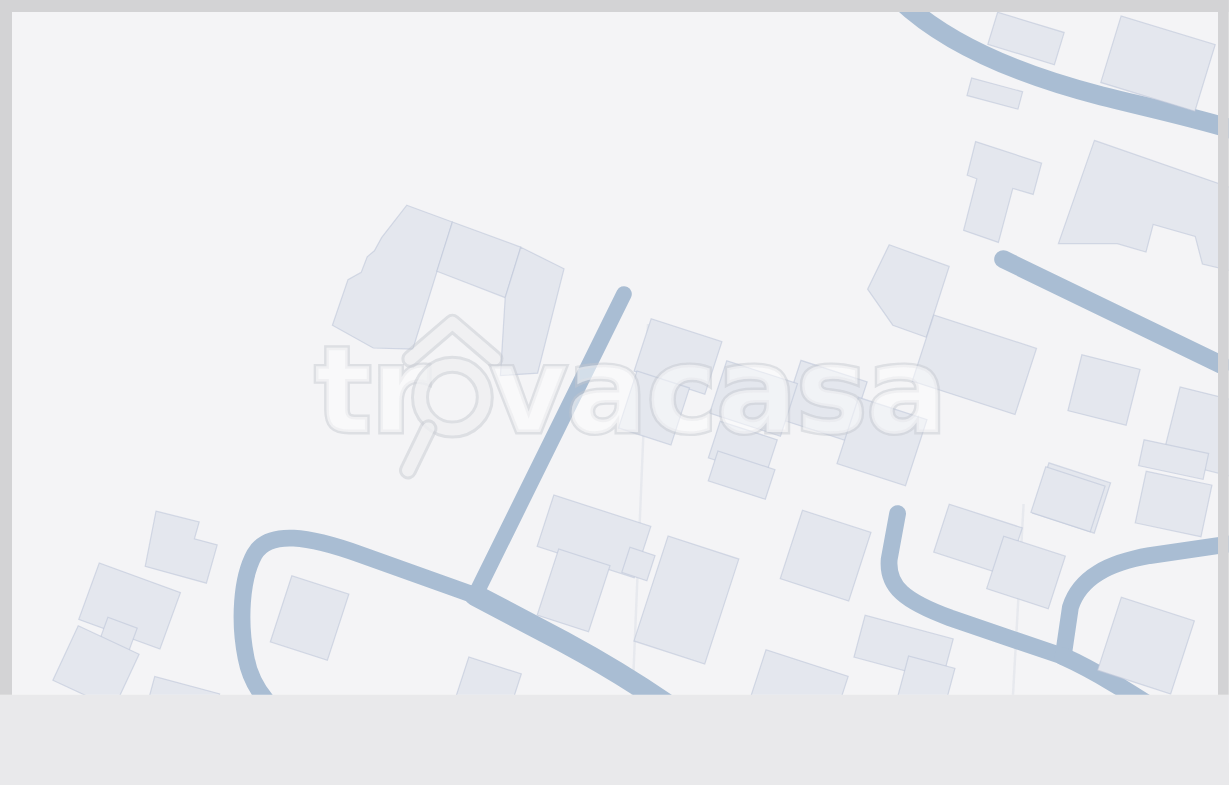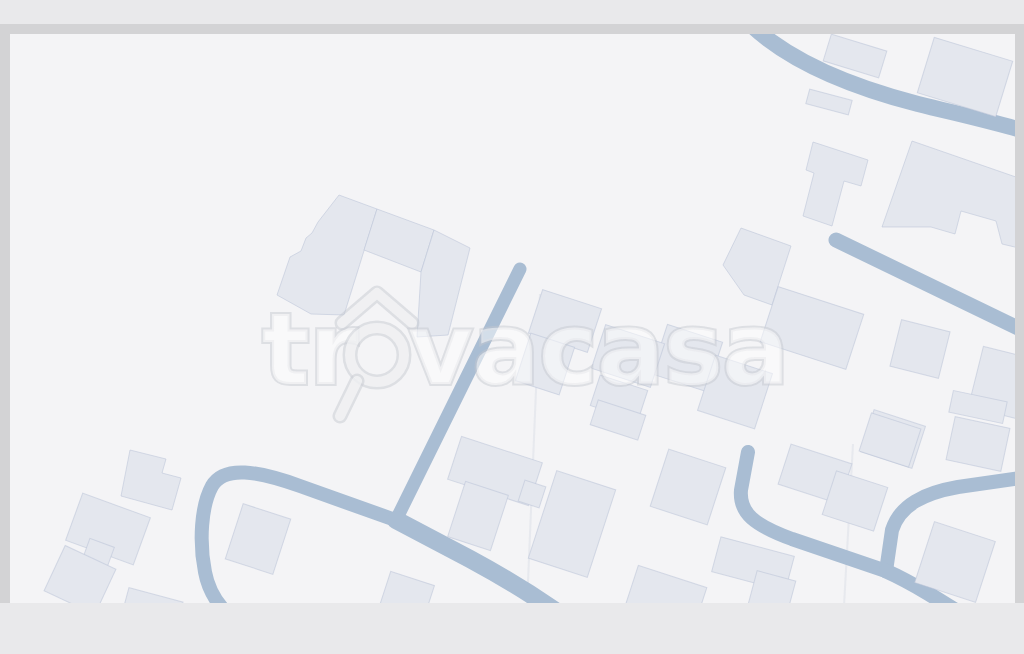--- a/index.html
+++ b/index.html
@@ -1,21 +1,20 @@
 <!DOCTYPE html>
 <html><head>
 <meta charset="utf-8">
 <style>
   html,body{margin:0;padding:0;background:#e9e9eb;}
   .stage{
     position:relative;
     width:1024px;height:579px;
     overflow:hidden;
     font-family:"DejaVu Sans","Liberation Sans",sans-serif;
-    margin-top:24px;
   }
   svg{display:block;width:1024px;height:654px;}
   .wm-text{
     font-family:"DejaVu Sans","Liberation Sans",sans-serif;
     font-weight:bold;
     letter-spacing:-1px;
     paint-order:stroke;
   }
 </style>
 </head>

